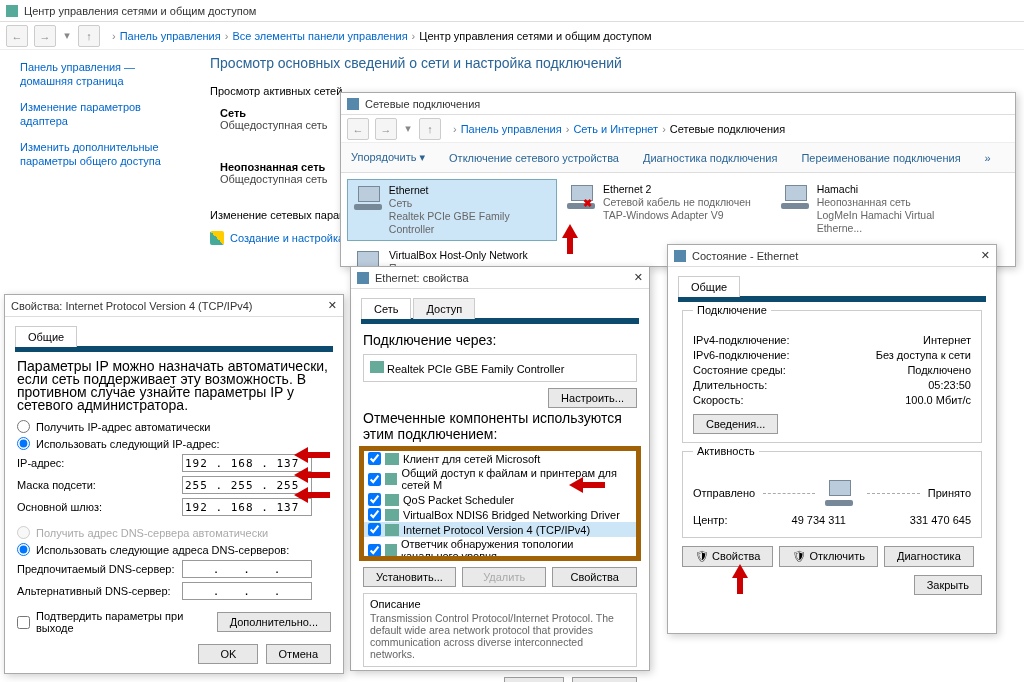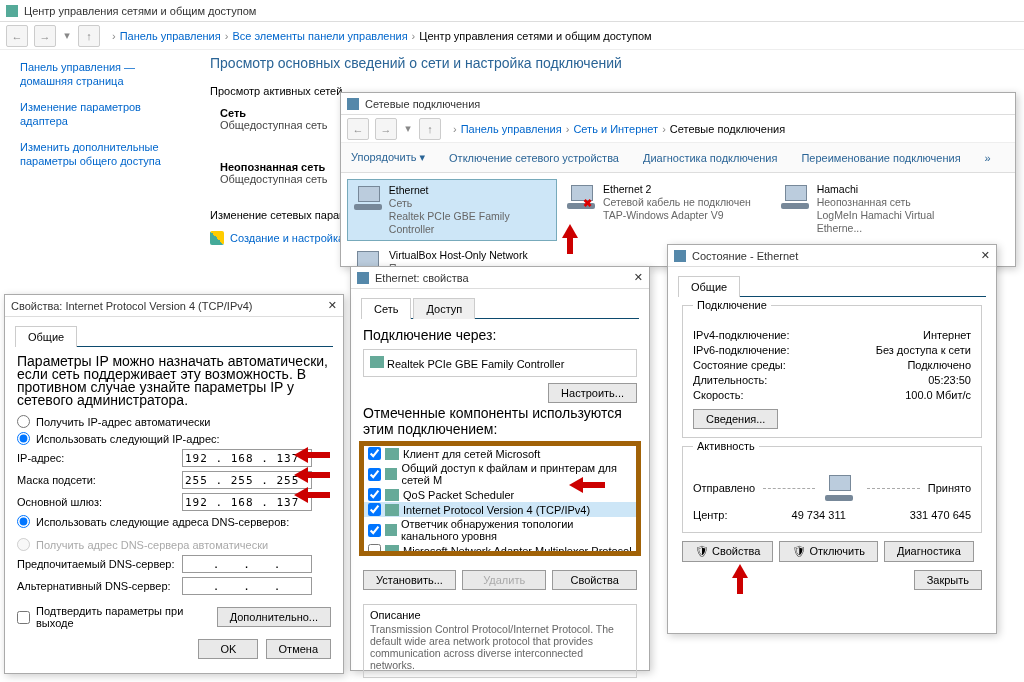--- a/index.html
+++ b/index.html
@@ -34,21 +34,21 @@
 .net-ic { width: 32px; height: 28px; position: relative; }
 .net-ic::before { content: ""; position: absolute; width: 20px; height: 14px; background: #bcd; border: 1px solid #789; top: 2px; left: 6px; }
 .net-ic::after { content: ""; position: absolute; width: 28px; height: 6px; background: #789; bottom: 2px; left: 2px; border-radius: 2px; }
 .adapter .txt { font-size: 10.5px; line-height: 13px; }
 .adapter .txt .t1 { color: #000; }
 .adapter .txt .t2, .adapter .txt .t3 { color: #666; }
 .red-x { color: #d00; font-weight: bold; position: absolute; }
 
 
 #win-st { left: 667px; top: 244px; width: 330px; height: 390px; }
-.tab-strip { display: flex; border-bottom: 1px solid #0c4a6e; margin: 8px 10px 0; }
+.tab-strip { display: flex; border-bottom: 6px solid #0c4a6e; margin: 8px 10px 0; }
 .tab { padding: 4px 12px; border: 1px solid #ccc; border-bottom: none; background: #fff; margin-right: 2px; cursor: pointer; position: relative; top: 1px; }
 .frame { margin: 8px 14px; border: 1px solid #ccc; padding: 8px 10px; }
 .frame-title { position: relative; top: -15px; background: #fff; padding: 0 4px; display: inline-block; }
 .kv { display: flex; justify-content: space-between; margin: 3px 0; font-size: 11px; text-align: center; }
 .kv .k { color: #000; }
 .kv .v { color: #000; }
 .btn { border: 1px solid #999; background: #e9e9e9; padding: 3px 12px; font-size: 11px; cursor: pointer; display: inline-block; }
 .activity { display: flex; justify-content: space-around; align-items: center; margin: 6px 0; }
 .act-ic { width: 36px; height: 30px; }
 .dash-sep { flex: 1; border-top: 1px dashed #aaa; margin: 0 8px; }
@@ -58,21 +58,21 @@
 
 
 #win-prop { left: 350px; top: 266px; width: 300px; height: 405px; }
 .field-box { border: 1px solid #ccc; margin: 6px 12px; padding: 6px; }
 .comp-list { border: 5px solid #a16207; margin: 4px 8px; height: 115px; overflow-y: auto; font-size: 11px; }
 .comp-list .row { display: flex; align-items: center; gap: 4px; padding: 1px 4px; }
 .comp-list .row.sel { background: #cde6f7; }
 .comp-list input[type=checkbox] { margin: 0; }
 .mini-ic { width: 14px; height: 12px; background: #6a9; display: inline-block; }
 .desc-box { border: 1px solid #ccc; margin: 4px 12px; padding: 4px 6px; }
-.threebtn { display: flex; justify-content: space-between; margin: 14px 12px; gap: 6px; }
+.threebtn { display: flex; justify-content: space-between; margin: 6px 12px; gap: 6px; }
 .threebtn .btn { flex: 1; text-align: center; }
 
 
 #win-ip { left: 4px; top: 294px; width: 340px; height: 380px; }
 .radio-row { display: flex; align-items: center; gap: 6px; margin: 4px 12px; }
 .radio-row input { margin: 0; }
 .ip-row { display: flex; align-items: center; margin: 4px 12px; }
 .ip-row label { width: 165px; }
 .ip-row .ip-input { border: 1px solid #999; width: 130px; height: 18px; font-family: monospace; font-size: 11px; text-align: center; letter-spacing: 1px; padding: 1px 2px; }
 .chk-row { display: flex; align-items: center; gap: 6px; margin: 10px 12px; }
@@ -284,20 +284,25 @@
     <div class="row">
         <input type="checkbox" checked="" style="">
         <span class="mini-ic"></span>
         <span>Общий доступ к файлам и принтерам для сетей M</span>
       </div>
     <div class="row">
         <input type="checkbox" checked="" style="">
         <span class="mini-ic"></span>
         <span>QoS Packet Scheduler</span>
       </div>
+    <div class="row">
+        <input type="checkbox" checked="" style="">
+        <span class="mini-ic"></span>
+        <span>VirtualBox NDIS6 Bridged Networking Driver</span>
+      </div>
     <div class="row sel">
         <input type="checkbox" checked="" style="">
         <span class="mini-ic"></span>
         <span>Internet Protocol Version 4 (TCP/IPv4)</span>
       </div>
     <div class="row">
         <input type="checkbox" checked="" style="">
         <span class="mini-ic"></span>
         <span>Ответчик обнаружения топологии канального уровня</span>
       </div>
@@ -344,27 +349,27 @@
       <input class="ip-input" value="192 . 168 . 137 .  2" style="">
     </div>
   <div class="ip-row">
       <label>Маска подсети:</label>
       <input class="ip-input" value="255 . 255 . 255 .  0" style="">
     </div>
   <div class="ip-row">
       <label>Основной шлюз:</label>
       <input class="ip-input" value="192 . 168 . 137 .  1" style="">
     </div>
+  <div class="radio-row" style="color:#aaa;margin-top:10px;">
+      <input type="radio" name="dnsmode" disabled="" style="">
+      <span>Получить адрес DNS-сервера автоматически</span>
+    </div>
   <div class="radio-row">
       <input type="radio" name="dnsmode" checked="" style="">
       <span>Использовать следующие адреса DNS-серверов:</span>
-    </div>
-  <div class="radio-row" style="color:#aaa;margin-top:10px;">
-      <input type="radio" name="dnsmode" disabled="" style="">
-      <span>Получить адрес DNS-сервера автоматически</span>
     </div>
   <div class="ip-row">
       <label>Предпочитаемый DNS-сервер:</label>
       <input class="ip-input" value=" .   .   . " style="">
     </div>
   <div class="ip-row">
       <label>Альтернативный DNS-сервер:</label>
       <input class="ip-input" value=" .   .   . " style="">
     </div>
   <div class="chk-row">

